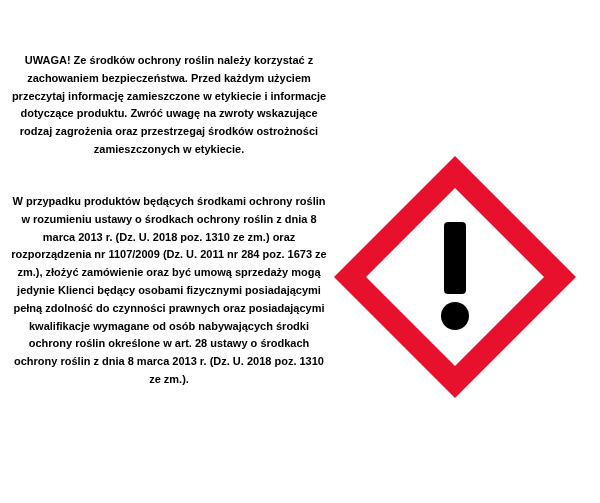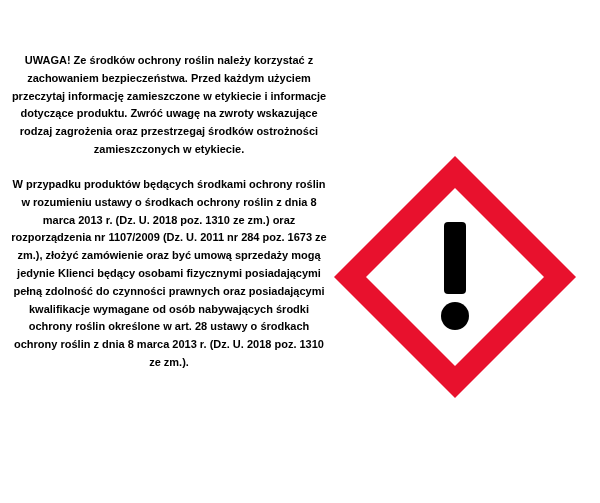--- a/index.html
+++ b/index.html
@@ -29,21 +29,21 @@
     color: #000000;
     font-size: 11px;
     font-weight: bold;
     line-height: 1.62;
   }
   .para {
     margin: 0;
     padding: 0;
   }
   .para + .para {
-    margin-top: 17px;
+    margin-top: 34px;
   }
   .hazard-pictogram {
     position: absolute;
     left: 330px;
     top: 152px;
     width: 250px;
     height: 250px;
   }
   .hazard-pictogram svg {
     display: block;

